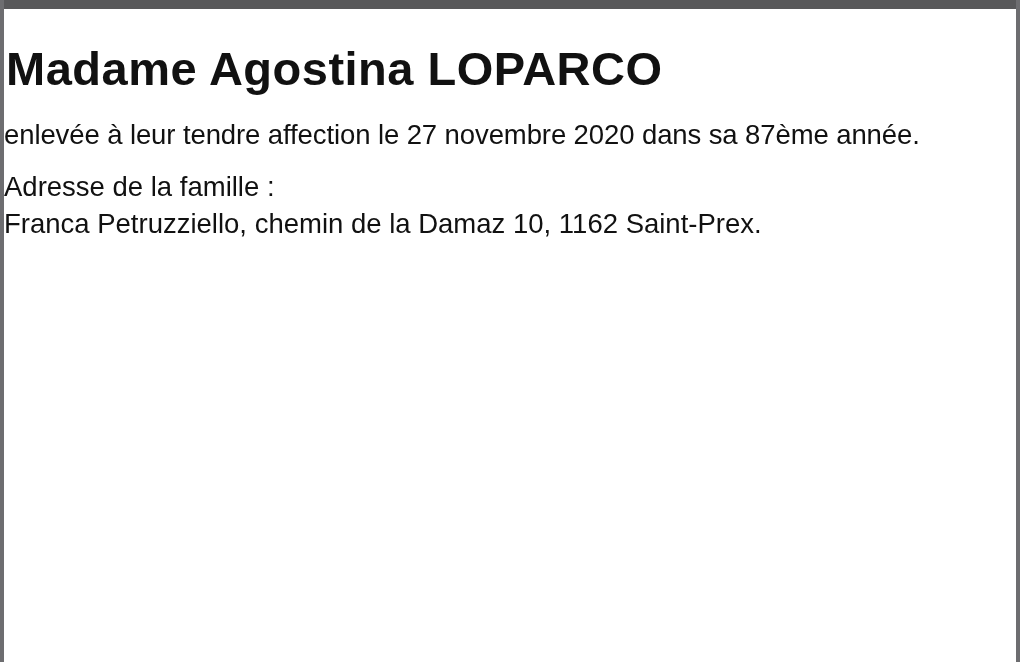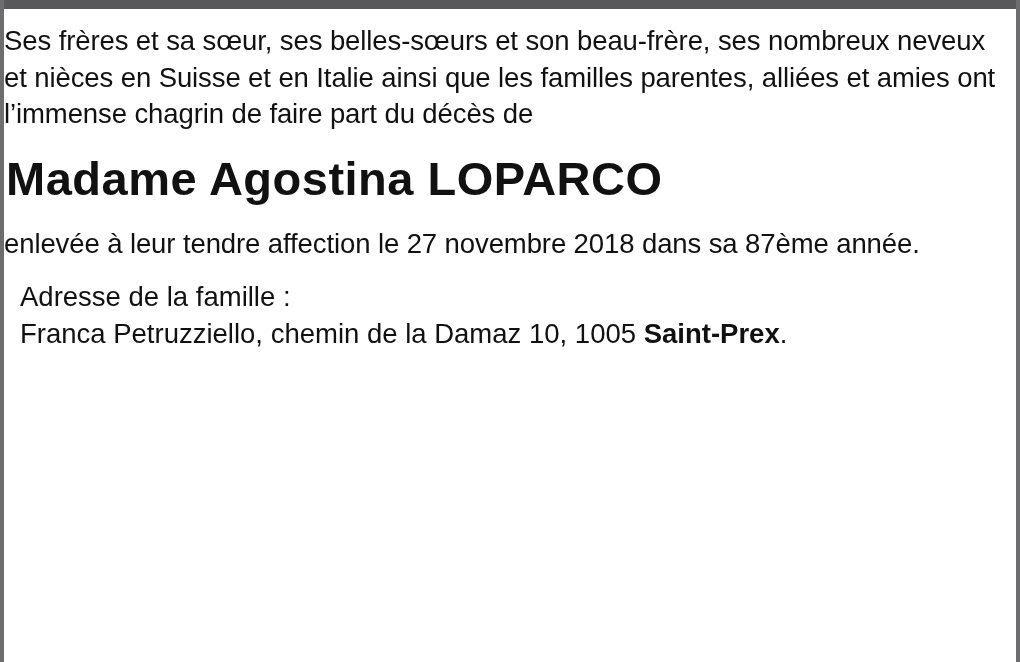--- a/index.html
+++ b/index.html
@@ -71,45 +71,43 @@
     margin: 20px 0 22px 2px;
     white-space: nowrap;
   }
   .address-block {
     font-size: 27.5px;
     line-height: 1.33;
     margin: 0;
   }
   .address-line {
     white-space: pre-line;
-    padding-left: 16px;
   }
   .bold-inline {
-    font-weight: bold;
+    font-weight: normal;
   }
 </style>
 </head>
 <body>
 
 <div class="notice">
 
   <div class="top-rule"></div>
   <div class="side-rule-left"></div>
   <div class="side-rule-right"></div>
 
   <div class="content">
 
-    <p class="para">Ses frères et sa sœur, ses belles-sœurs et son beau-frère, ses nombreux neveux et nièces en Suisse et en Italie ainsi que les familles parentes, alliées et amies ont l’immense chagrin de faire part du décès de</p>
 
     <h1 class="deceased-name">Madame  Agostina  LOPARCO</h1>
 
-    <p class="para">enlevée à leur tendre affection le 27 novembre 2018 dans sa 87ème année.</p>
+    <p class="para">enlevée à leur tendre affection le 27 novembre 2020 dans sa 87ème année.</p>
 
 
 
 
     <div class="address-block">
       <div class="address-line">Adresse de la famille :</div>
-      <div class="address-line"><span>Franca Petruzziello, chemin de la Damaz 10, 1005 </span><span class="bold-inline">Saint-Prex</span><span>.</span></div>
+      <div class="address-line"><span>Franca Petruzziello, chemin de la Damaz 10, 1162 </span><span class="bold-inline">Saint-Prex</span><span>.</span></div>
     </div>
 
   </div>
 </div>
 
 </body></html>

